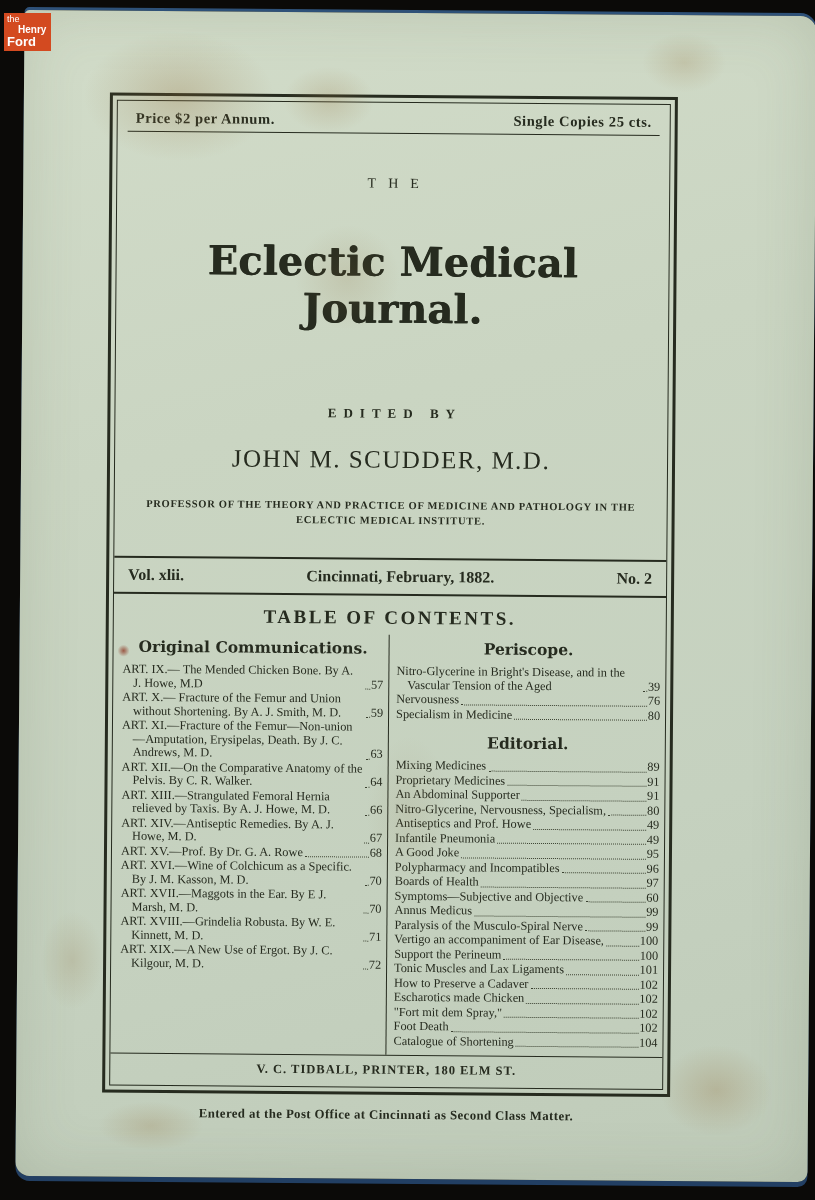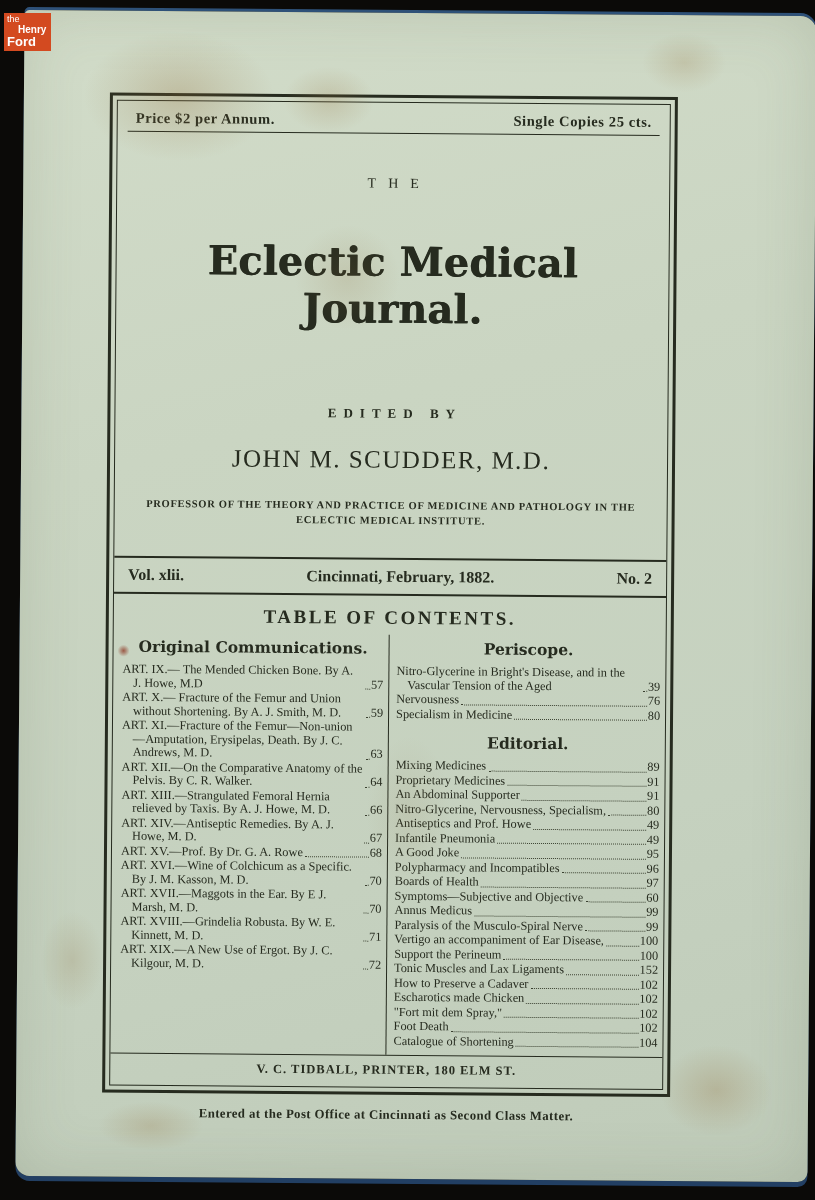--- a/index.html
+++ b/index.html
@@ -361,21 +361,21 @@
 
                 <div class="toc-entry">
                   <span class="entry-text">Support the Perineum</span>
                   <span class="leader"></span>
                   <span class="page">100</span>
                 </div>
 
                 <div class="toc-entry">
                   <span class="entry-text">Tonic Muscles and Lax Ligaments</span>
                   <span class="leader"></span>
-                  <span class="page">152</span>
+                  <span class="page">101</span>
                 </div>
 
                 <div class="toc-entry">
                   <span class="entry-text">How to Preserve a Cadaver</span>
                   <span class="leader"></span>
                   <span class="page">102</span>
                 </div>
 
                 <div class="toc-entry">
                   <span class="entry-text">Escharotics made Chicken</span>

